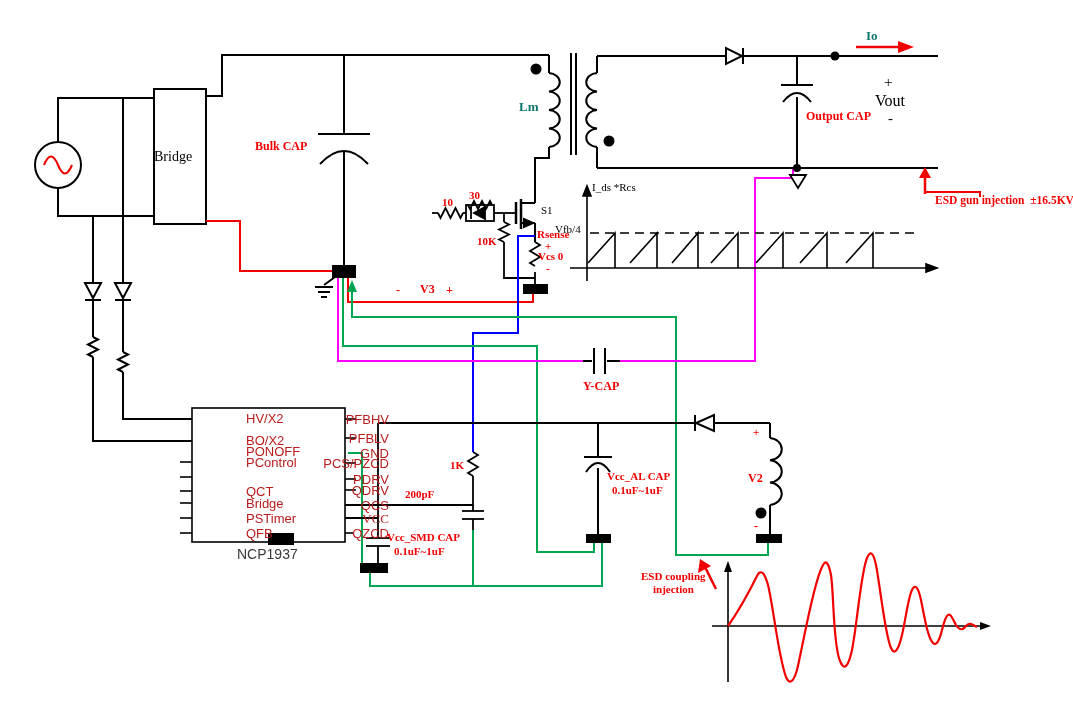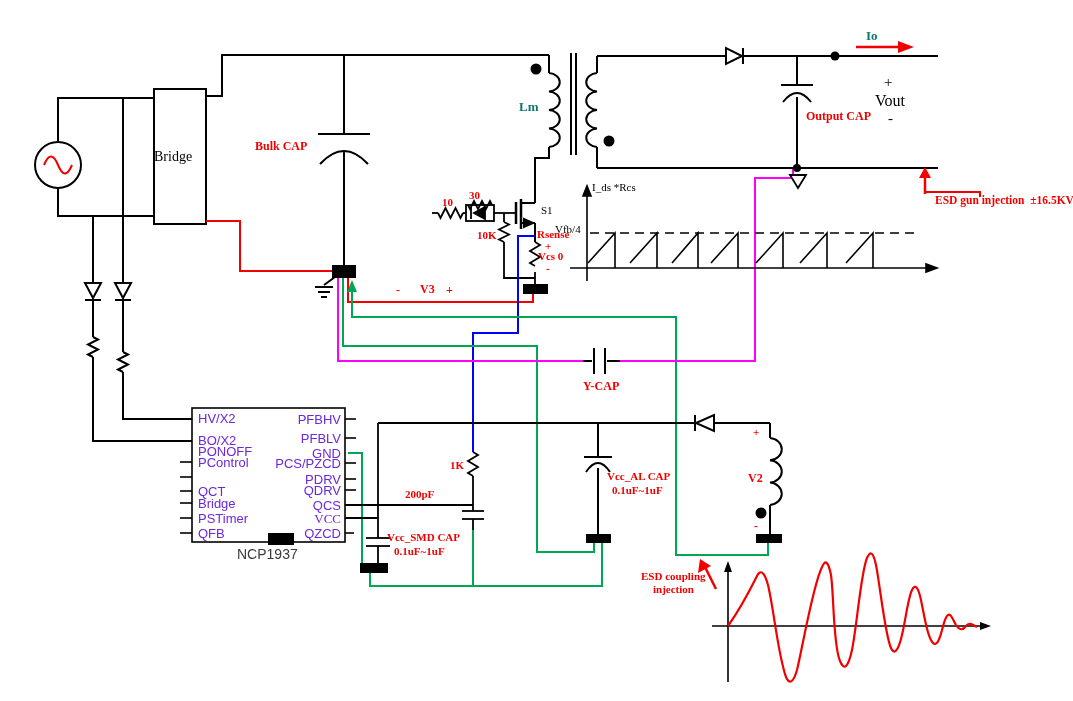--- a/index.html
+++ b/index.html
@@ -6,21 +6,21 @@
   #canvas{position:relative;width:1073px;height:701px;background:#ffffff;overflow:hidden;
           font-family:"Liberation Serif",serif;}
   svg{position:absolute;left:0;top:0;}
   .lbl{position:absolute;white-space:pre;line-height:1;}
   .red{color:#f20000;font:bold 11px "Liberation Serif",serif;}
   .red12{color:#f20000;font:bold 12px "Liberation Serif",serif;}
   .red13{color:#0f766e;font:bold 13px "Liberation Serif",serif;}
   .blk11{color:#000;font:11px "Liberation Serif",serif;}
   .blk14{color:#000;font:14px "Liberation Serif",serif;}
   .blk15{color:#000;font:15px "Liberation Serif",serif;}
-  .pin{color:#6d28d9;font:13px "Liberation Sans",sans-serif;}
+  .pin{color:#b91c1c;font:13px "Liberation Sans",sans-serif;margin-left:48px;}
   .pinr{text-align:right;width:112px;}
   .part{color:#3a3a3a;font:14px "Liberation Sans",sans-serif;}
 </style>
 </head>
 <body>
 
 <div id="canvas">
 
 <svg width="1073" height="701" viewBox="0 0 1073 701">
 
@@ -266,21 +266,21 @@
 <span class="lbl blk15" style="left:888px;top:110px;">-</span>
 <span class="lbl red12" style="left:806px;top:109px;">Output CAP</span>
 <span class="lbl red" style="left:915px;top:194px;font-size:11.5px;margin-left:20px;">ESD gun injection  ±16.5KV</span>
 
 <span class="lbl blk11" style="left:592px;top:181px;text-align:center;">I_ds *Rcs</span>
 <span class="lbl blk11" style="left:555px;top:223px;">Vfb/4</span>
 
 <span class="lbl red" style="left:442px;top:196px;">10</span>
 <span class="lbl red" style="left:469px;top:189px;">30</span>
 <span class="lbl blk11" style="left:541px;top:204px;">S1</span>
-<span class="lbl red" style="left:477px;top:229px;">10K</span>
+<span class="lbl red" style="left:477px;top:235px;">10K</span>
 
 <span class="lbl red" style="left:537px;top:228px;">Rsense</span>
 <span class="lbl red" style="left:545px;top:240px;">+</span>
 <span class="lbl red" style="left:538px;top:250px;">Vcs 0</span>
 <span class="lbl red" style="left:546px;top:262px;">-</span>
 
 <span class="lbl red12" style="left:396px;top:283px;">-</span>
 <span class="lbl red12" style="left:420px;top:282px;">V3</span>
 <span class="lbl red12" style="left:446px;top:283px;">+</span>
 

